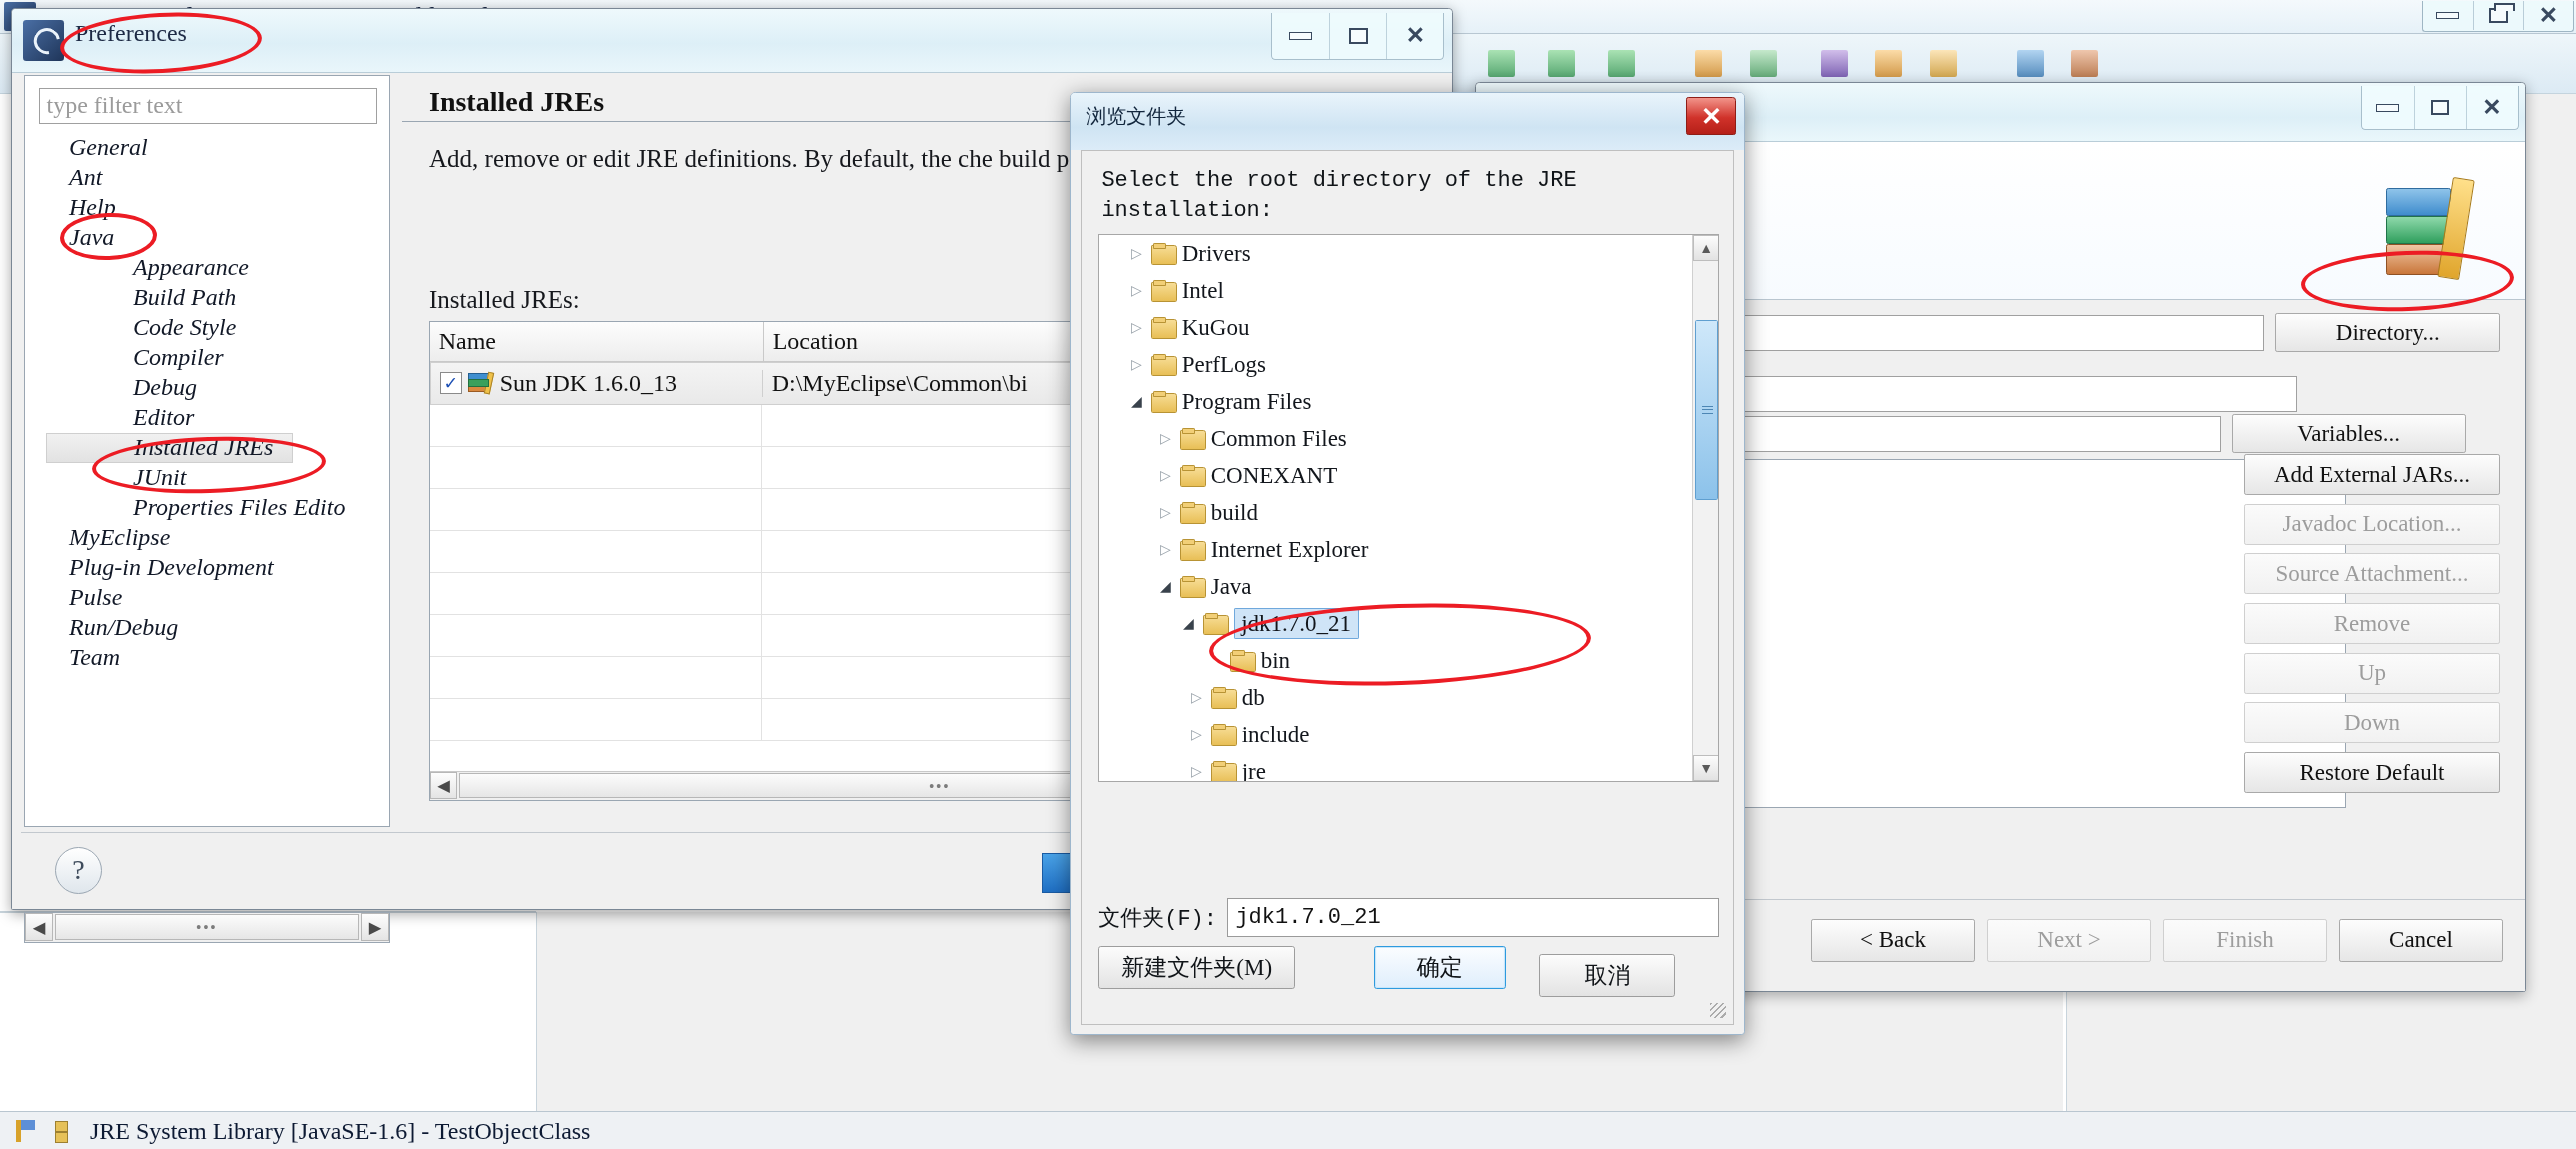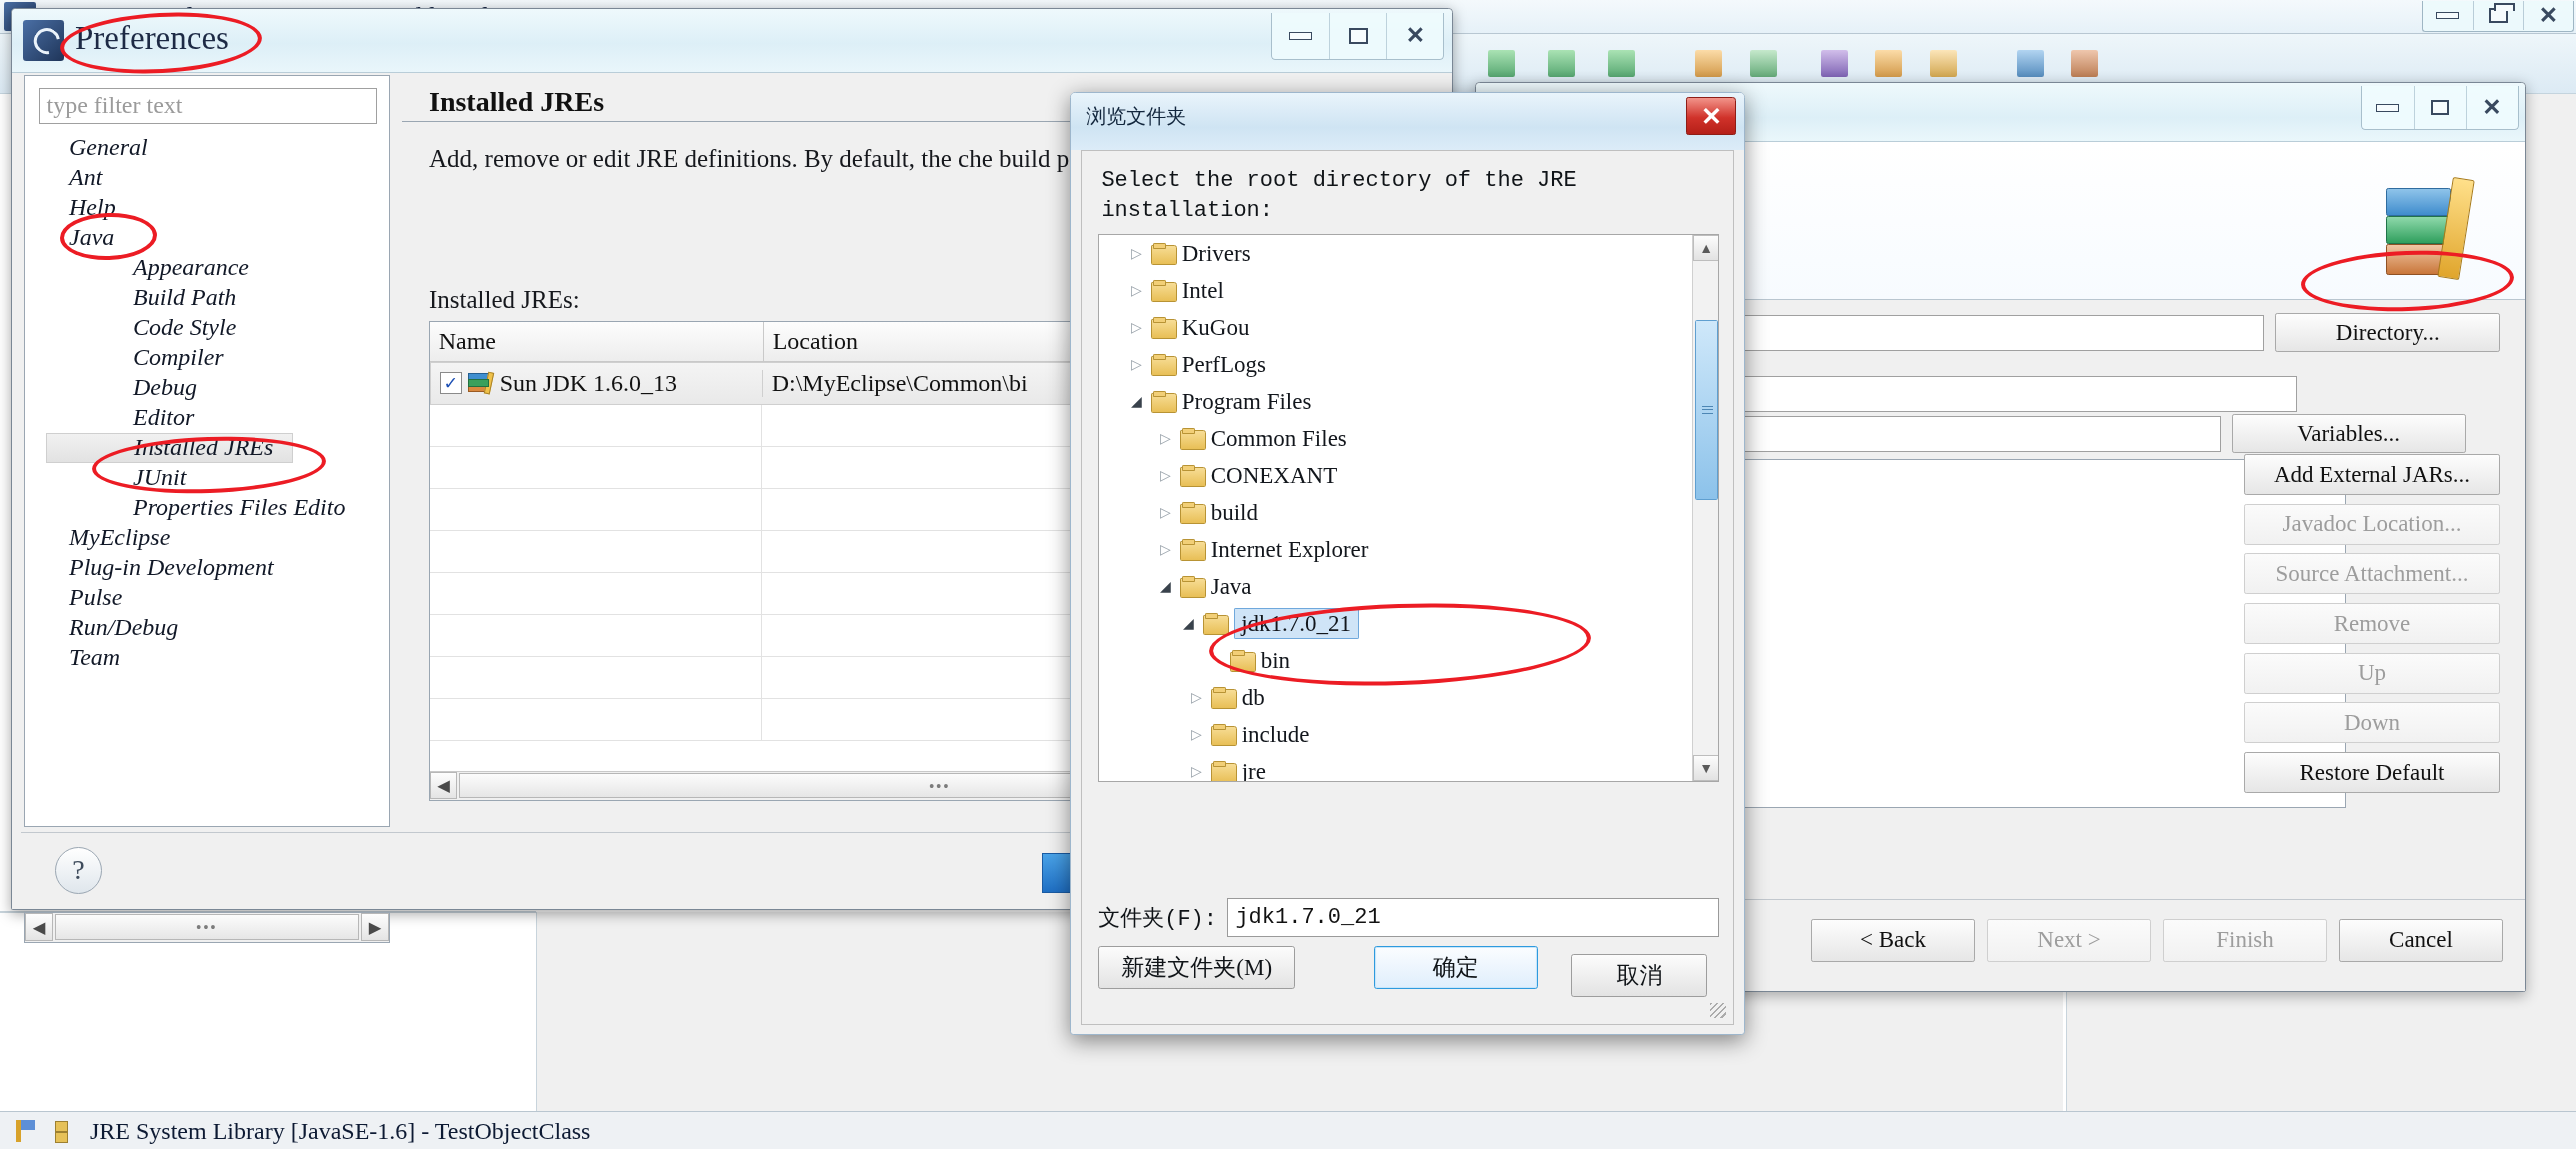--- a/index.html
+++ b/index.html
@@ -99,21 +99,21 @@
   #prefs-icon{
     position:absolute;left:11px;top:11px;width:41px;height:41px;
     background:linear-gradient(135deg,#4a6fa5,#1f3559); border-radius:3.3px;
   }
   #prefs-icon:after{
     content:""; position:absolute;left:11px;top:8.7px;width:19.6px;height:19.6px;
     border:3.3px solid #eaf3fb;border-radius:50%;border-right-color:transparent;
     transform:rotate(35deg);
   }
   #prefs-title-text{
-    position:absolute;left:63px;top:11px;font-size:33px;color:#1d2a45;
+    position:absolute;left:63px;top:11px;font-size:24px;color:#1d2a45;
     font-family:"Liberation Serif", serif; white-space:nowrap;
   }
   #prefs-winctl{
     position:absolute;right:7.6px;top:4.4px;display:flex;height:47px;
     background:rgba(238,251,253,.92);
     border:0.5px solid #a8bfcc;border-top:0;border-radius:0 0 4.4px 4.4px;
   }
   #prefs-winctl .wb{
     width:57px;height:46px;display:flex;align-items:center;justify-content:center;
     border-left:0.5px solid #bdd2dc;
@@ -750,21 +750,21 @@
       </div>
     </div>
 
     <div id="folder-name-row">
       <span id="folder-name-label">文件夹(F):</span>
       <span id="folder-name-input">jdk1.7.0_21</span>
     </div>
 
     <div id="browse-buttons">
       <div class="win-btn" style="width:197px;">新建文件夹(M)</div>
-      <div class="win-btn primary" style="width:164px;margin-left:60px;">确定</div>
+      <div class="win-btn primary" style="width:132px;margin-left:60px;">确定</div>
       <div class="win-btn" style="width:136px;margin-left:15.3px;margin-top:16px;">取消</div>
     </div>
 
     <div id="browse-grip"></div>
   </div>
 </div>
 
 <div class="annot" id="annot-preferences"></div>
 <div class="annot" id="annot-java"></div>
 <div class="annot" id="annot-installed-jres"></div>

